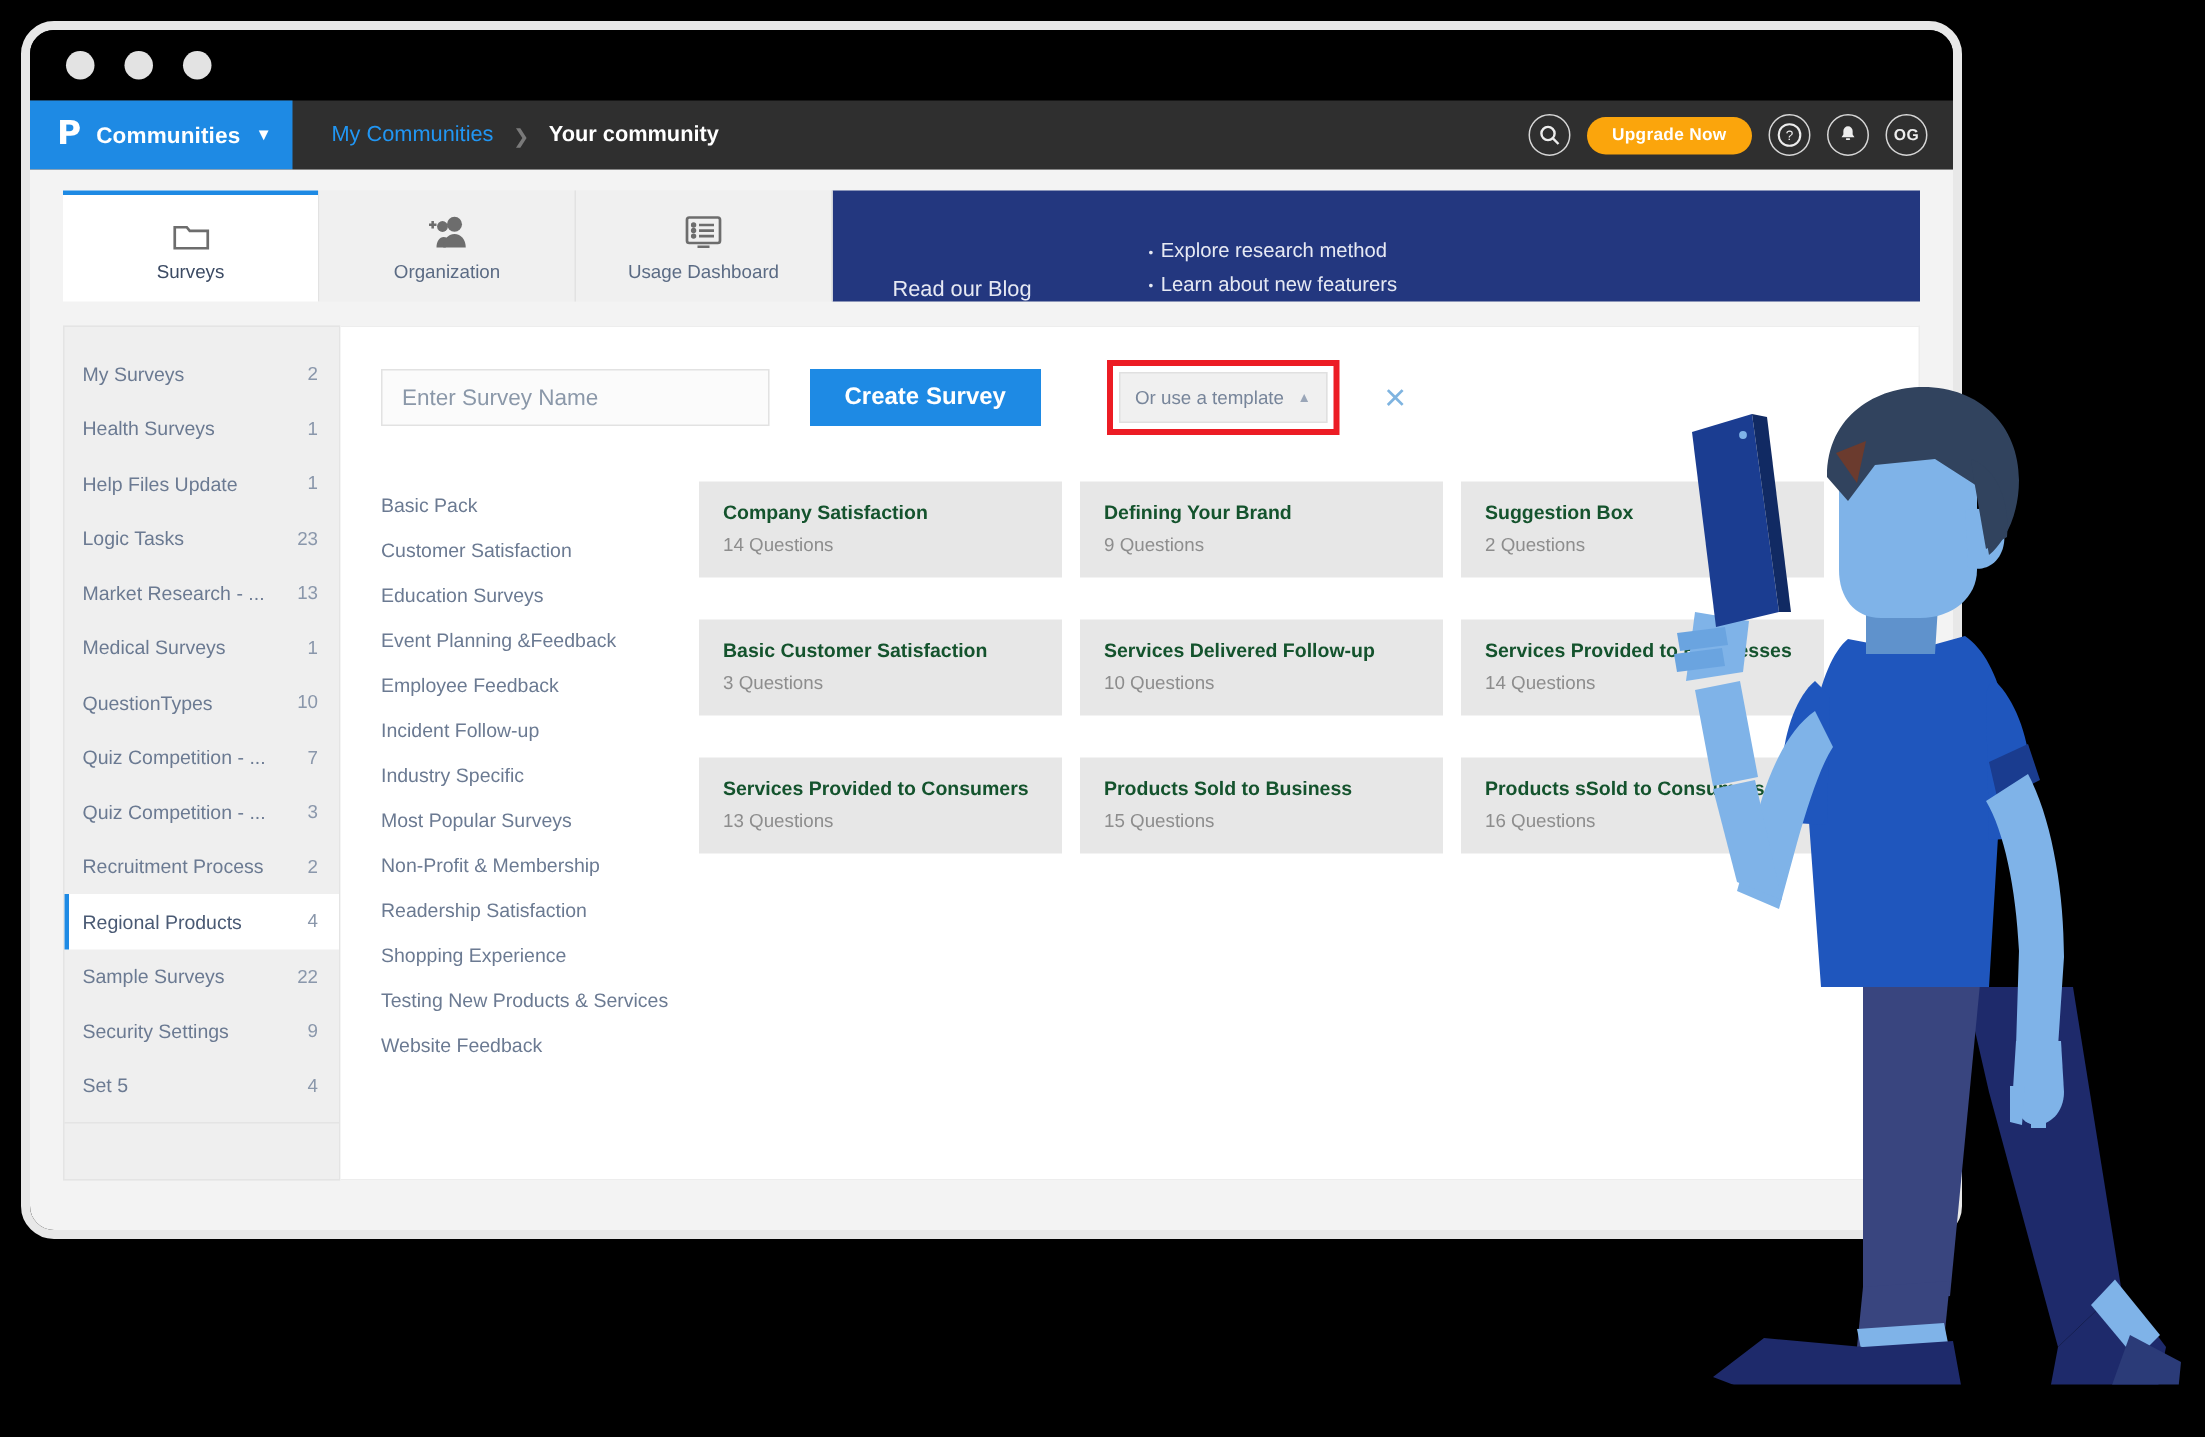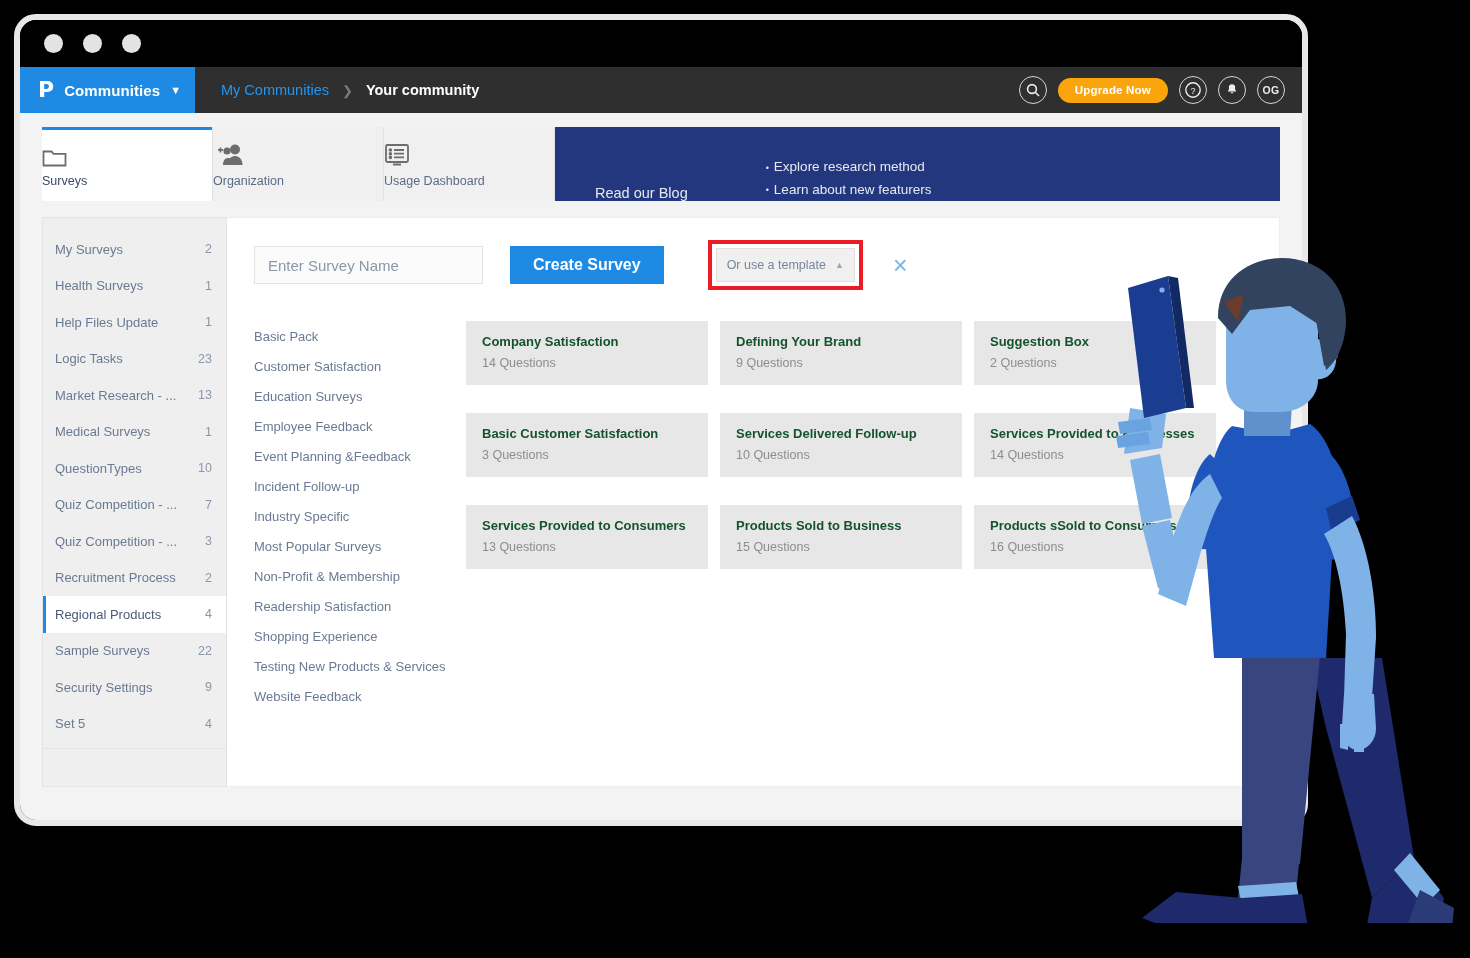--- a/index.html
+++ b/index.html
@@ -57,21 +57,21 @@
     padding: 0 17px; letter-spacing: .2px;
   }
 
   
   .page { background: #f3f3f3; height: 719px; padding: 14px 22px 0 22px; position: relative; }
 
   
   .tabrow { display: flex; height: 74px; }
   .tab {
     width: 171px; background: #f0f0f0; border-right: 1px solid #e2e2e2;
-    display: flex; flex-direction: column; justify-content: center;
+    display: flex; flex-direction: column; align-items: center; justify-content: center;
     gap: 7px; color: #5b6b84; font-size: 12.5px; position: relative;
   }
   .tab.active { background: #ffffff; color: #3b4a63; }
   .tab.active::before {
     content:""; position:absolute; left:0; right:0; top:0; height:3px; background:#1e8ae4;
   }
   .tab .ico { height: 26px; display: flex; align-items: flex-end; }
   .blog-banner {
     flex: 1; background: #23377f; display: flex; align-items: flex-end;
     color: #e6e9f3; padding-left: 40px; gap: 78px;
@@ -99,21 +99,21 @@
   .side-spacer { height: 9px; }
   .side-foot { height: 42px; border-top: 1px solid #e4e4e4; margin-top: 6px; }
 
   .main {
     flex: 1; background: #ffffff; border: 1px solid #ededed; border-left: 0;
     padding: 27px 0 0 27px; position: relative; overflow: hidden;
   }
 
   .toolbar { display: flex; align-items: center; gap: 0; height: 40px; }
   .survey-input {
-    width: 229px; height: 38px; border: 1px solid #e2e2e2; background: #fbfbfb;
+    width: 259px; height: 38px; border: 1px solid #e2e2e2; background: #fbfbfb;
     font-size: 15px; color: #7c8a9d; padding: 0 13px;
     font-family: "Liberation Sans", sans-serif;
   }
   .survey-input::placeholder { color: #8b98a9; }
   .create-btn {
     margin-left: 27px; height: 38px; background: #1e8ae4; color: #ffffff;
     border: none; font-size: 16px; font-weight: bold; padding: 0 23px; cursor: pointer;
     font-family: "Liberation Sans", sans-serif;
   }
   .tmpl-wrap {
@@ -325,22 +325,22 @@
             </div>
             <div class="close-x">×</div>
           </div>
 
           <div class="panes">
 
             <div class="cats">
               <div class="cat">Basic Pack</div>
               <div class="cat">Customer Satisfaction</div>
               <div class="cat">Education Surveys</div>
+              <div class="cat">Event Planning &amp;Feedback</div>
               <div class="cat">Employee Feedback</div>
-              <div class="cat">Event Planning &amp;Feedback</div>
               <div class="cat">Incident Follow-up</div>
               <div class="cat">Industry Specific</div>
               <div class="cat">Most Popular Surveys</div>
               <div class="cat">Non-Profit &amp; Membership</div>
               <div class="cat">Readership Satisfaction</div>
               <div class="cat">Shopping Experience</div>
               <div class="cat">Testing New Products &amp; Services</div>
               <div class="cat">Website Feedback</div>
             </div>
 

